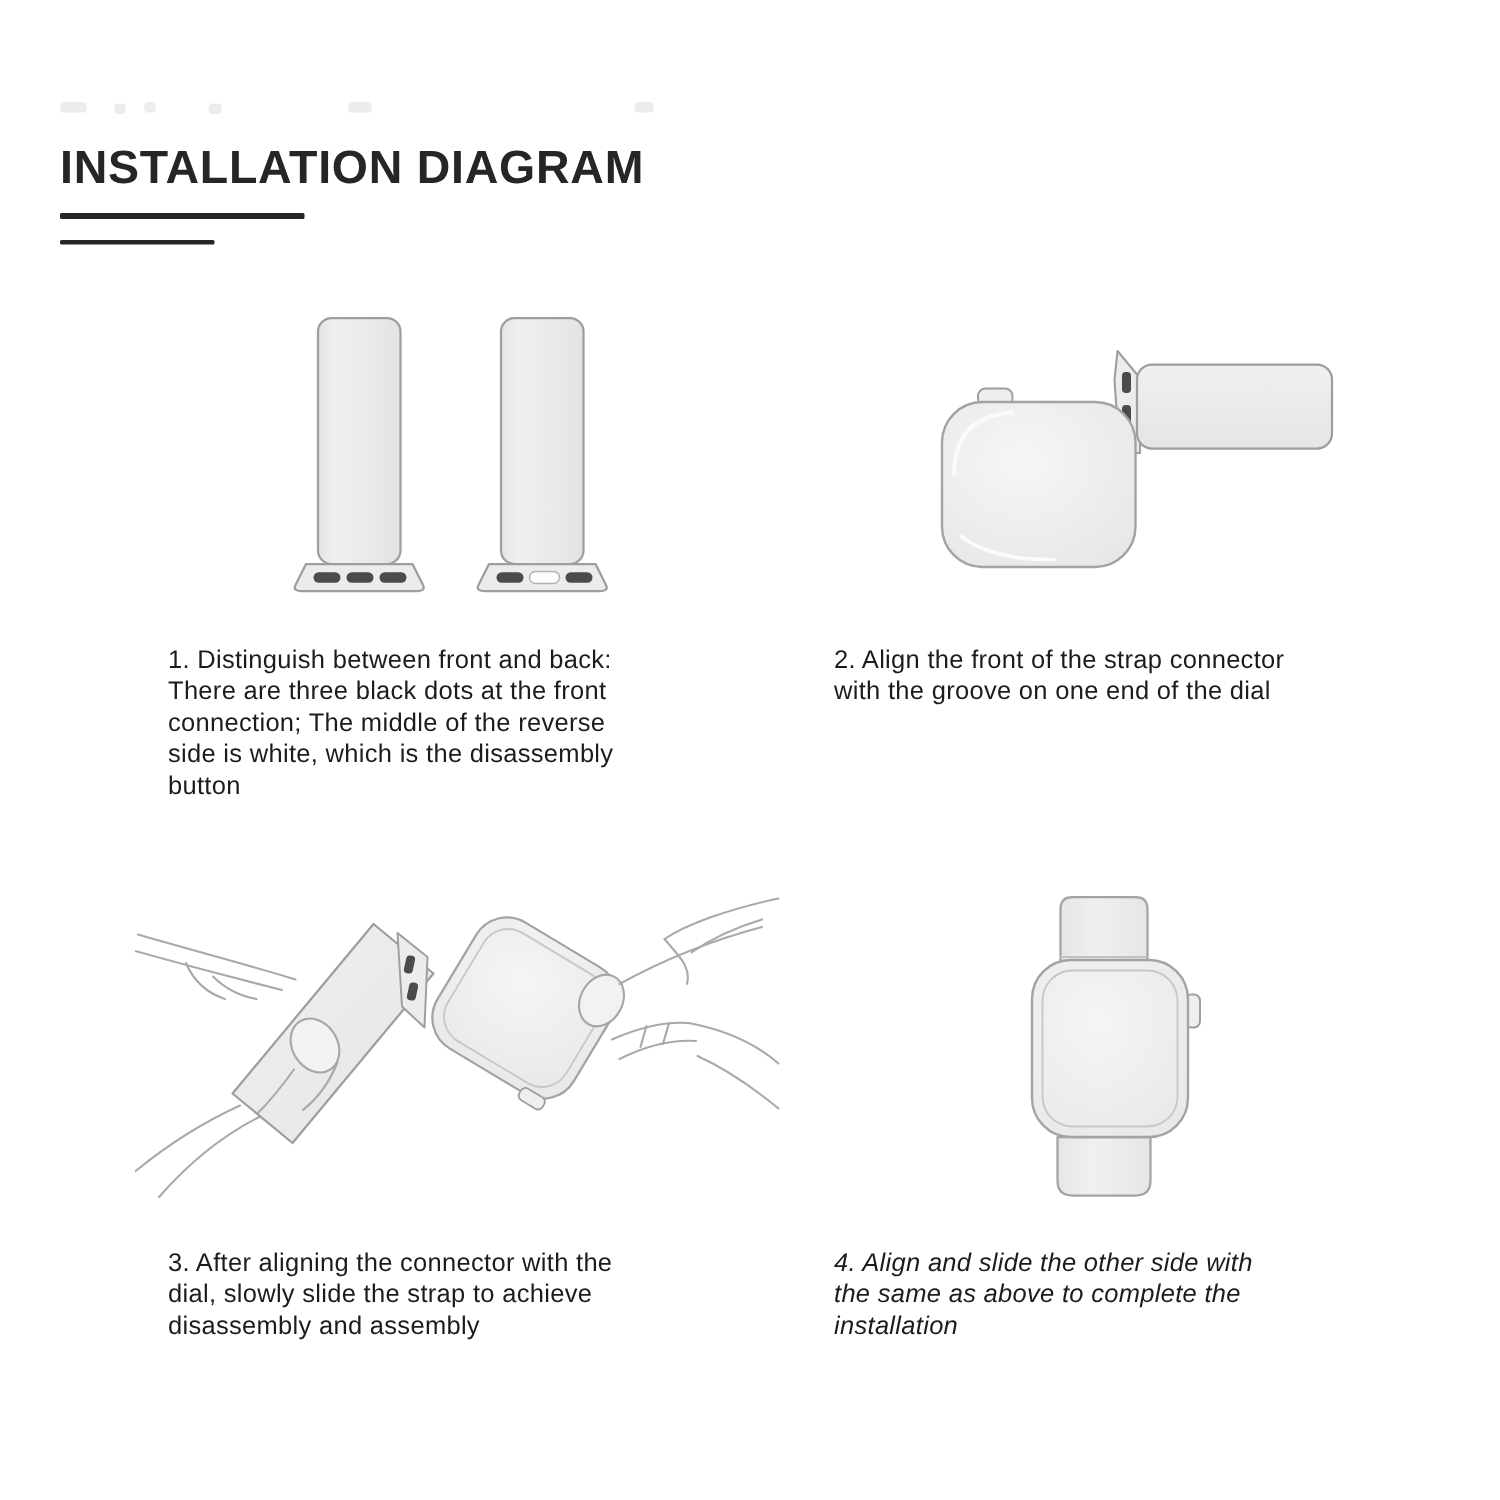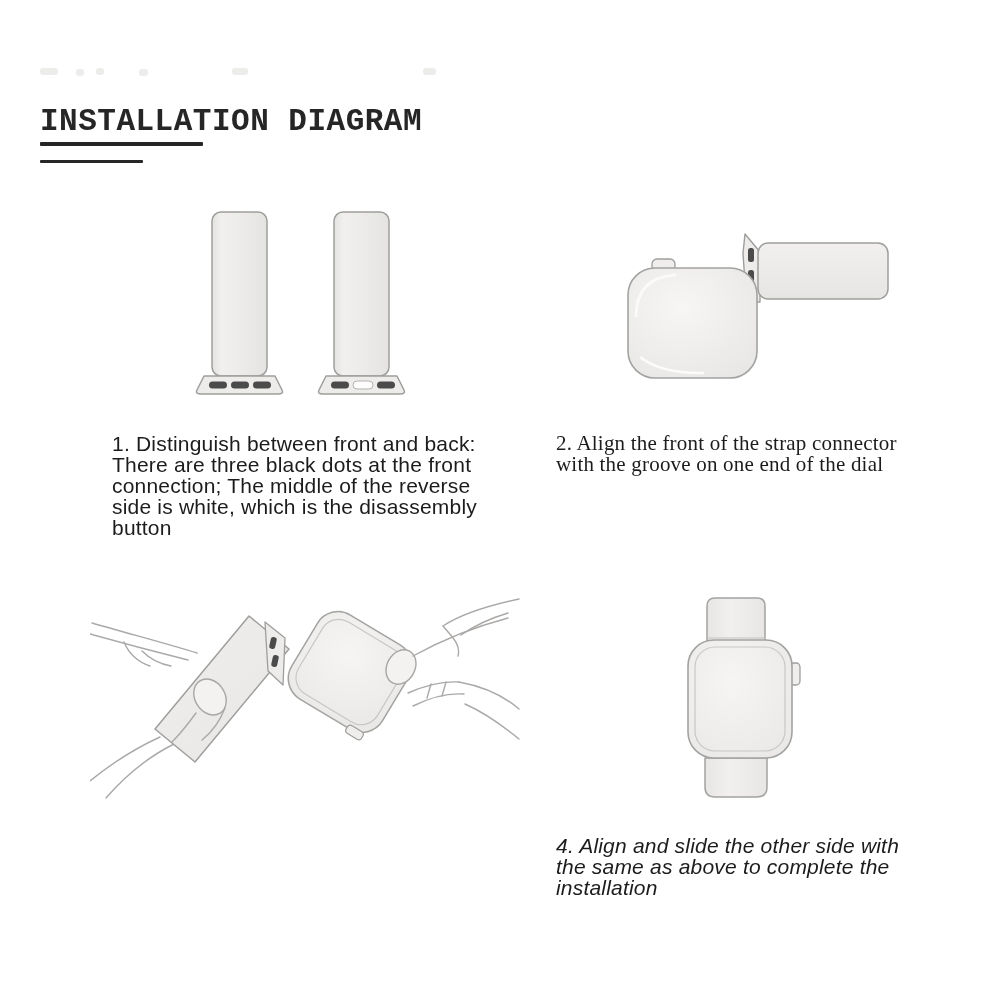--- a/index.html
+++ b/index.html
@@ -1,35 +1,35 @@
 <!DOCTYPE html>
 <html><head>
 <meta charset="utf-8">
 <style>
   html,body{margin:0;padding:0;background:#fff;}
   .page{position:relative;width:1000px;height:1000px;background:#FFFFFF;overflow:hidden;
         font-family:"Liberation Sans", sans-serif;}
   
-  .page-title{position:absolute;left:40px;top:82px;font-family:Liberation Mono, monospace;
+  .page-title{position:absolute;left:40px;top:72px;font-family:Liberation Sans, sans-serif;
               font-weight:700;font-size:31px;line-height:38px;color:#262626;letter-spacing:0.5px;}
   .rule{position:absolute;background:#262626;border-radius:1px;}
   .rule-long{left:40px;top:142px;width:163px;height:4px;}
   .rule-short{left:40px;top:160px;width:103px;height:3px;}
   .ghost{position:absolute;height:7px;background:#E5E5E3;border-radius:3px;opacity:.75;}
   
   .ill{position:absolute;}
   .ill-1{left:150px;top:205px;}
   .ill-2{left:600px;top:225px;}
   .ill-3{left:90px;top:585px;}
   .ill-4{left:660px;top:590px;}
   
-  .caption{position:absolute;font-size:21px;line-height:21px;color:#1C1C1C;
+  .caption{position:absolute;font-size:17px;line-height:21px;color:#1C1C1C;
            letter-spacing:0.2px;white-space:pre-line;}
   .cap-1{left:112px;top:412px;width:440px;}
-  .cap-2{left:556px;top:412px;width:440px;font-family:Liberation Serif, serif;}
+  .cap-2{left:556px;top:412px;width:440px;}
   .cap-3{left:112px;top:814px;width:440px;}
   .cap-4{left:556px;top:814px;width:440px;font-style:italic;}
 </style>
 </head>
 <body>
 
 <div class="page">
 
   <div>
     <div class="ghost" style="left:40px;top:68px;width:18px;"></div>
@@ -166,17 +166,20 @@
     <rect x="35" y="57" width="90" height="104" rx="20" fill="none" stroke="#C8C7C5" stroke-width="1.2"></rect>
   </svg>
 
   <p class="caption cap-1">1. Distinguish between front and back:
 There are three black dots at the front
 connection; The middle of the reverse
 side is white, which is the disassembly
 button</p>
   <p class="caption cap-2">2. Align the front of the strap connector
 with the groove on one end of the dial</p>
+  <p class="caption cap-3">3. After aligning the connector with the
+dial, slowly slide the strap to achieve
+disassembly and assembly</p>
   <p class="caption cap-4">4. Align and slide the other side with
 the same as above to complete the
 installation</p>
 
 </div>
 
 </body></html>

